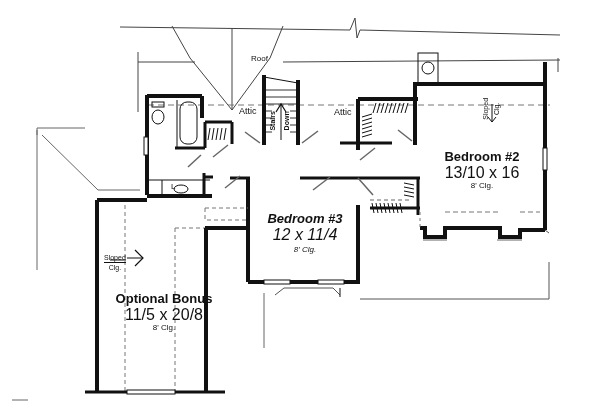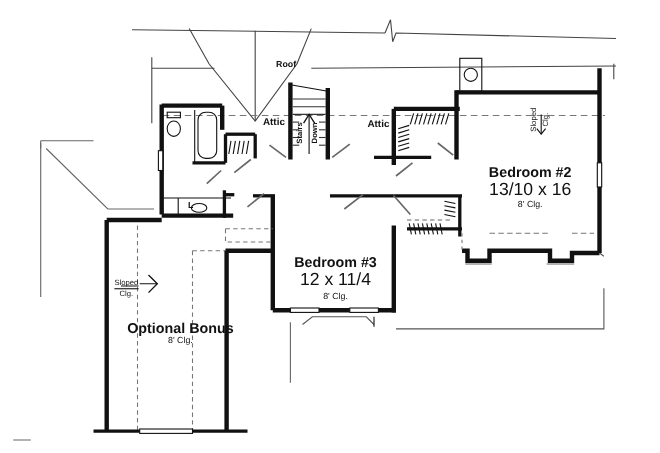--- a/index.html
+++ b/index.html
@@ -2,21 +2,21 @@
 <html><head>
 <meta charset="utf-8">
 <style>
   html, body { margin: 0; padding: 0; background: #ffffff; }
   body { width: 600px; height: 412px; overflow: hidden; position: relative; }
   #plan { position: absolute; left: 0; top: 0; width: 600px; height: 412px; }
   .lbl { position: absolute; font-family: "Liberation Sans", sans-serif; color: #111; text-align: center; white-space: nowrap; line-height: 1.1; }
   .room-name { font-size: 13px; font-weight: bold; }
   .room-dim { font-size: 16px; }
   .room-clg { font-size: 8px; }
-  .small { font-size: 8px; font-weight: bold; padding-left: 16px; }
+  .small { font-size: 8px; font-weight: normal; padding-left: 16px; }
   .tiny { font-size: 7px; }
   .vert { transform: rotate(-90deg); transform-origin: center center; }
 </style>
 </head>
 <body>
 
 <svg id="plan" viewBox="0 0 600 412" xmlns="http://www.w3.org/2000/svg">
 
   <g stroke="#444" stroke-width="1" fill="none">
     <polyline points="120,27 350,30"></polyline>
@@ -221,22 +221,23 @@
   <div style="border-bottom:1px solid #111;">Sloped</div>
   <div>Clg.</div>
 </div>
 
 <div class="lbl" style="left:432px;top:150px;width:100px;text-align:center;">
   <div class="room-name">Bedroom #2</div>
   <div class="room-dim">13/10 x 16</div>
   <div class="room-clg">8' Clg.</div>
 </div>
 
-<div class="lbl" style="left:255px;top:232px;width:100px;">
+<div class="lbl" style="left:255px;top:212px;width:100px;font-style:italic;">
   <div class="room-name">Bedroom #3</div>
   <div class="room-dim">12 x 11/4</div>
   <div class="room-clg" style="margin-top:2px;">8' Clg.</div>
 </div>
 
 <div class="lbl" style="left:100px;top:292px;width:128px;">
   <div class="room-name">Optional Bonus</div>
+  <div class="room-dim">11/5 x 20/8</div>
   <div class="room-clg">8' Clg.</div>
 </div>
 
 </body></html>

